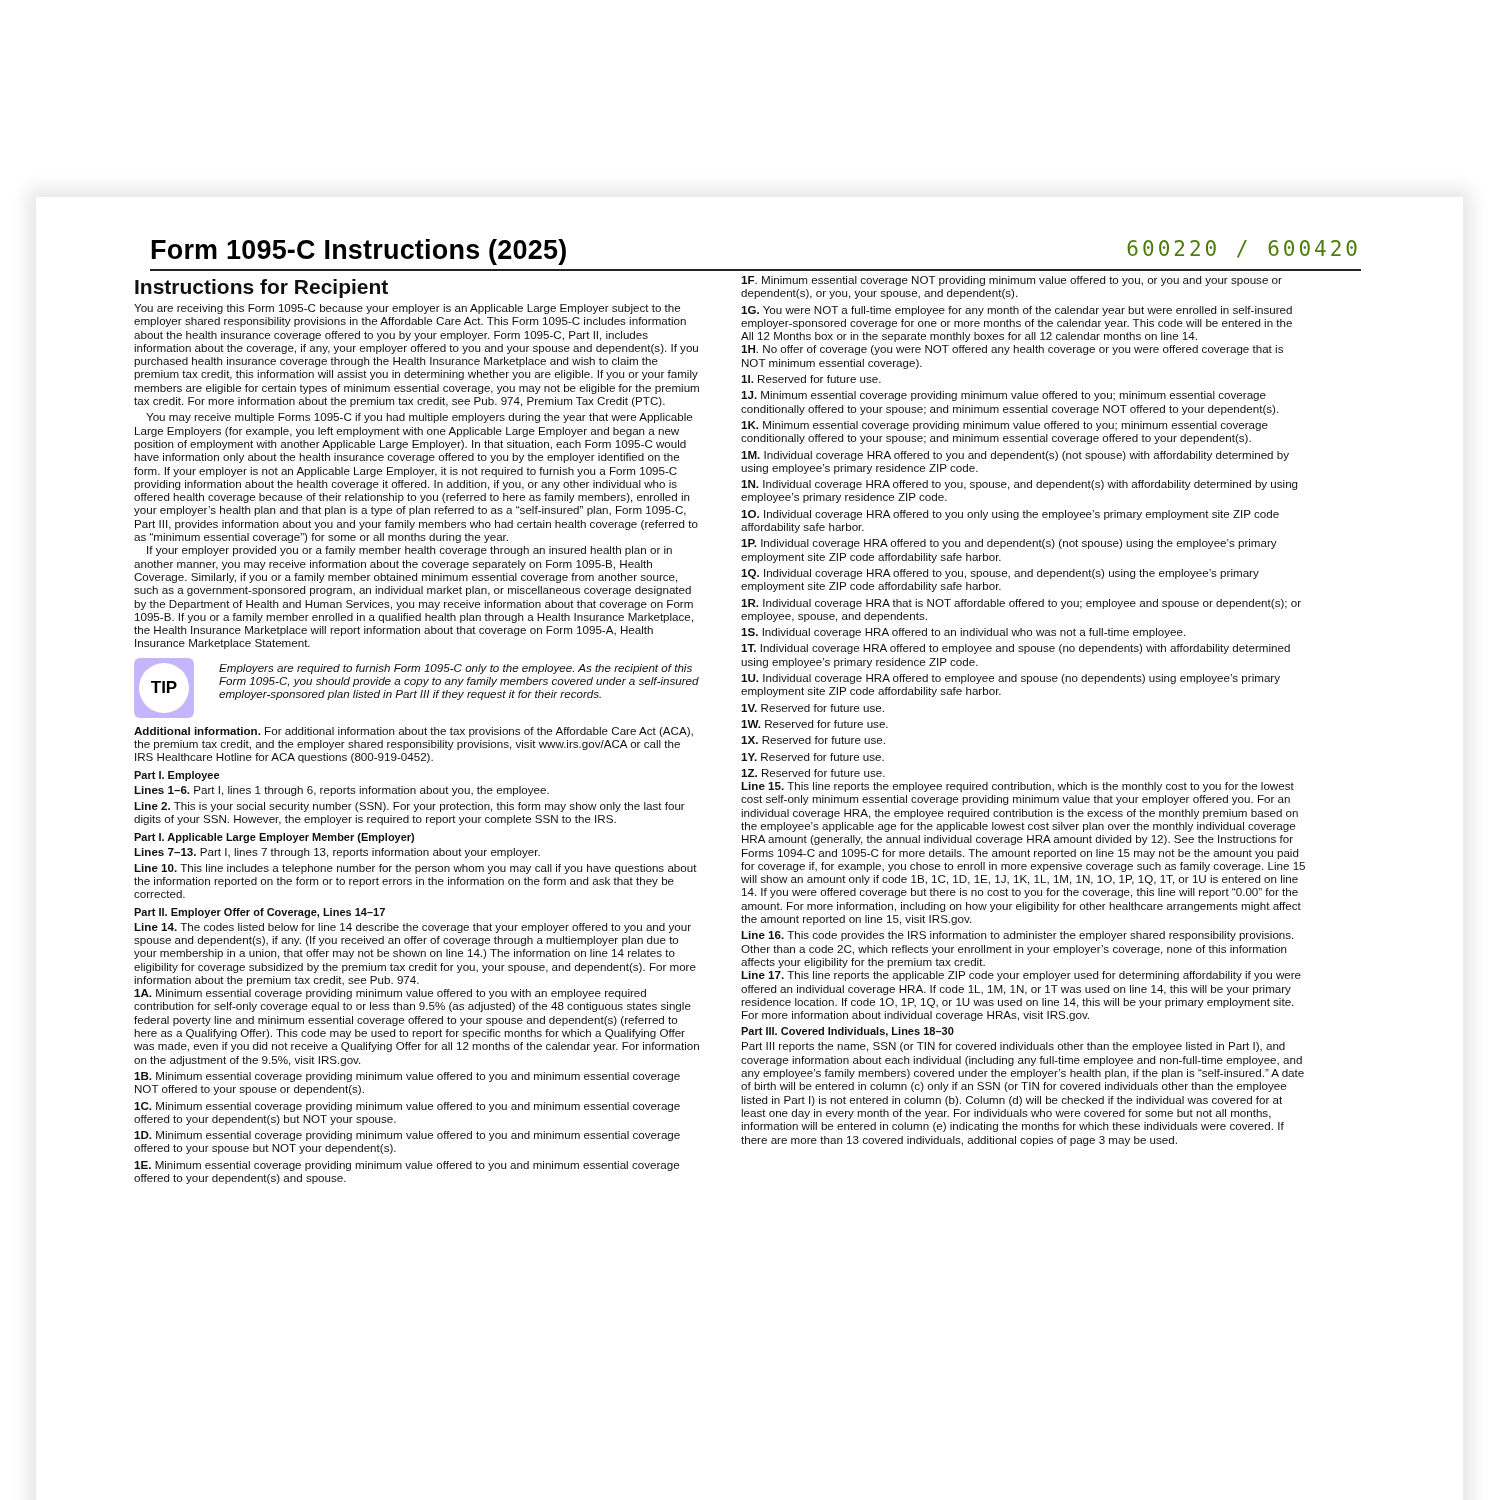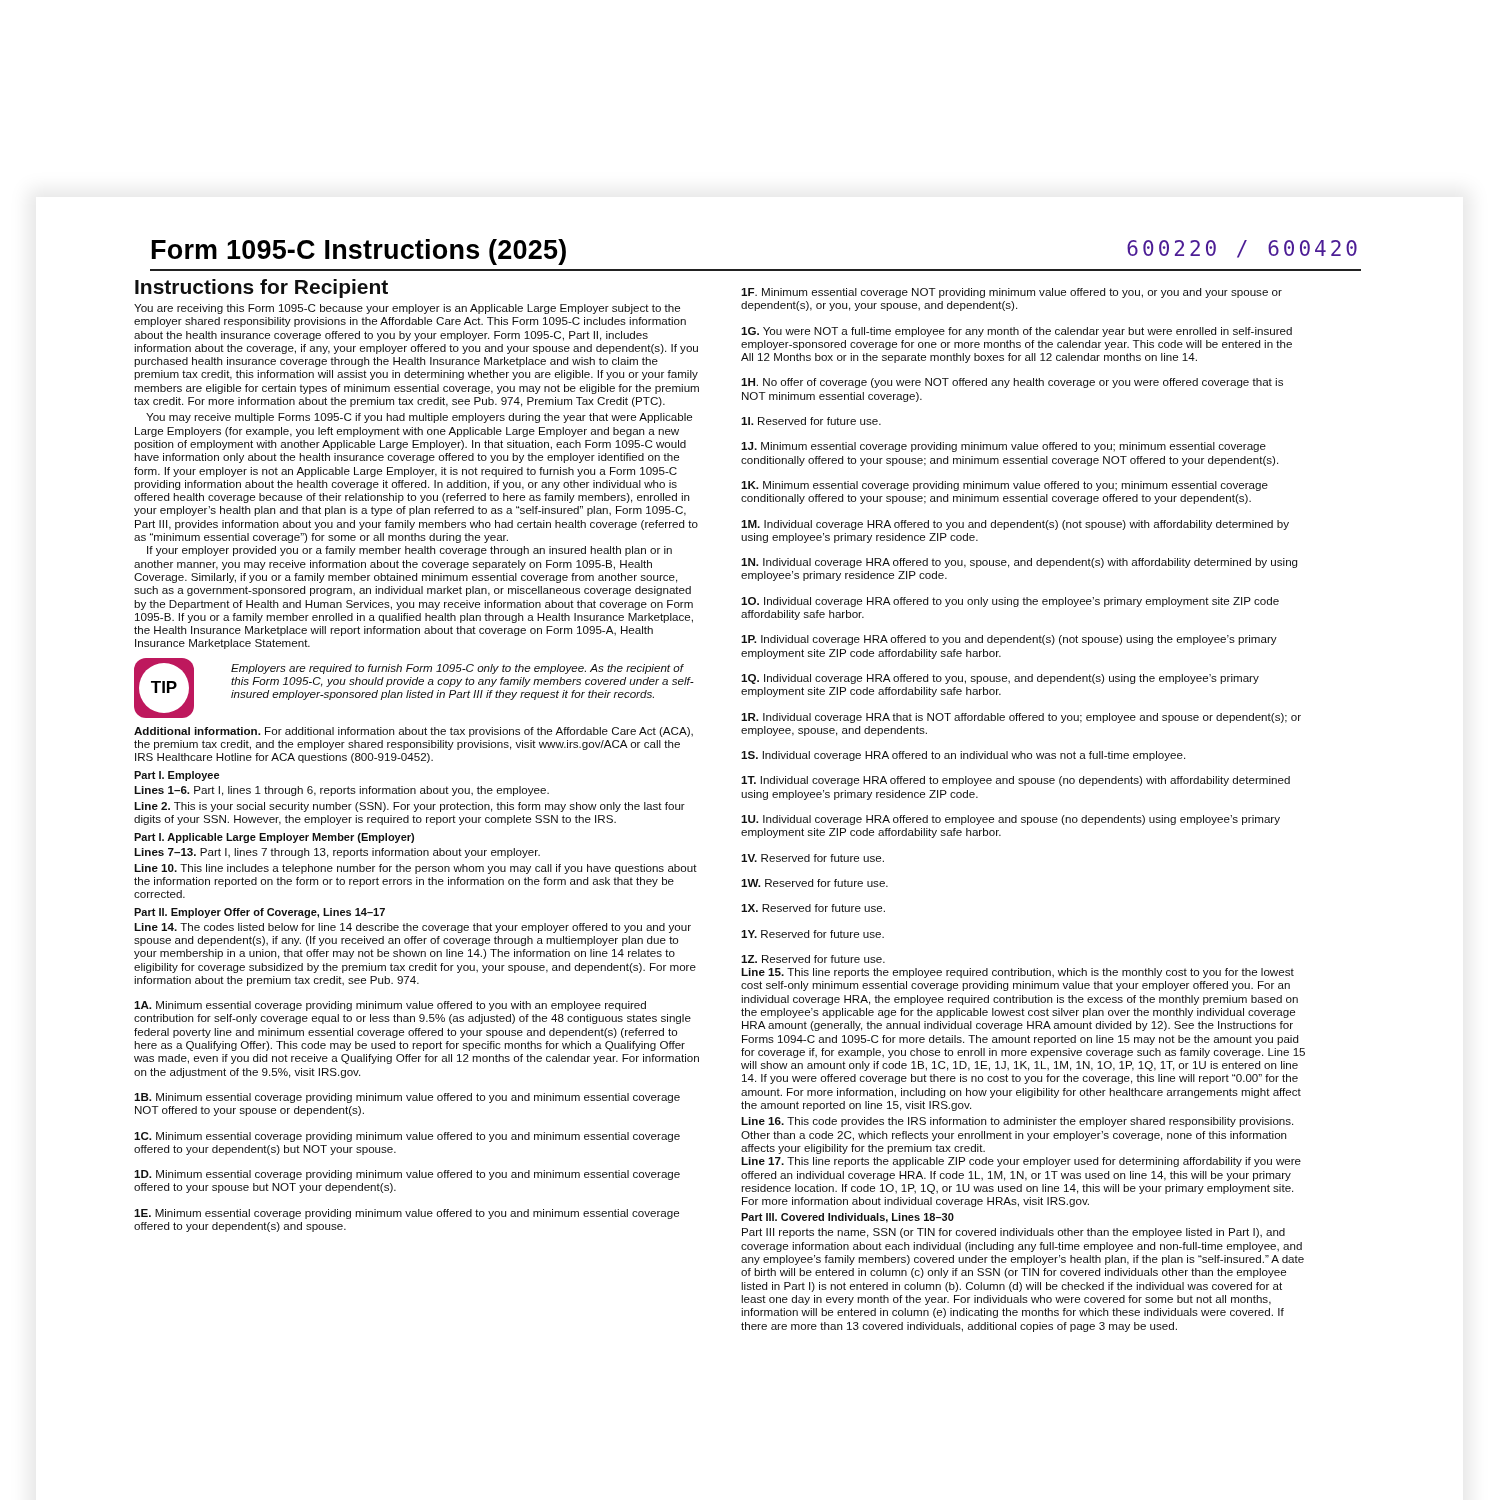--- a/index.html
+++ b/index.html
@@ -15,47 +15,47 @@
   .header {
     position: absolute; left: 114px; top: 36px; width: 1211px; height: 36px;
     border-bottom: 2px solid #222;
   }
   .title {
     position: absolute; left: 0; top: 2px; font-size: 27px; font-weight: bold; letter-spacing: 0.2px;
     font-family: "Liberation Sans", sans-serif; color: #000;
   }
   .form-codes {
     position: absolute; right: 0; top: 4px; font-size: 21px; letter-spacing: 3px;
-    font-family: "DejaVu Sans Mono", monospace; color: #4c1d95;
+    font-family: "DejaVu Sans Mono", monospace; color: #4d7c0f;
   }
   .col {
     position: absolute; top: 78px; font-size: 11.6px; line-height: 13.3px;
   }
   .col-left { left: 98px; width: 566px; }
   .col-right { left: 705px; width: 566px; top: 76px; }
   h2.sec-title { font-size: 21px; font-weight: bold; margin: 0 0 2px 0; line-height: 24px; }
   h3.part { font-size: 11px; font-weight: bold; margin: 2px 0 0 0; line-height: 16px; }
   p { margin: 0 0 3px 0; }
   p.indent { text-indent: 12px; margin-bottom: 0; }
   .b { font-weight: bold; }
   .i { }
   .tip {
     display: flex; align-items: flex-start; margin: 8px 0 6px 0;
   }
   .tip-badge {
-    width: 60px; height: 60px; background: #be185d; border-radius: 12px; position: relative; flex: none;
-    margin-right: 26px;
+    width: 60px; height: 60px; background: #c4b5fd; border-radius: 6px; position: relative; flex: none;
+    margin-right: 14px;
   }
   .tip-circle {
     position: absolute; left: 5px; top: 5px; width: 50px; height: 50px; border-radius: 50%;
     background: #fff; display: flex; align-items: center; justify-content: center;
     font-weight: bold; font-size: 17px; color: #000;
   }
   .tip-text { font-style: italic; padding-top: 3px; font-size: 11.6px; line-height: 13.3px; margin-left: 11px; }
-  .code { margin: 12px 0 3px 0; }
+  .code { margin: 0 0 3px 0; }
   .footer-code {
     position: absolute; right: 78px; bottom: 26px; font-size: 11.5px; color: #222;
   }
 </style>
 </head>
 <body>
 
 <div class="sheet">
 
   <div class="header">

